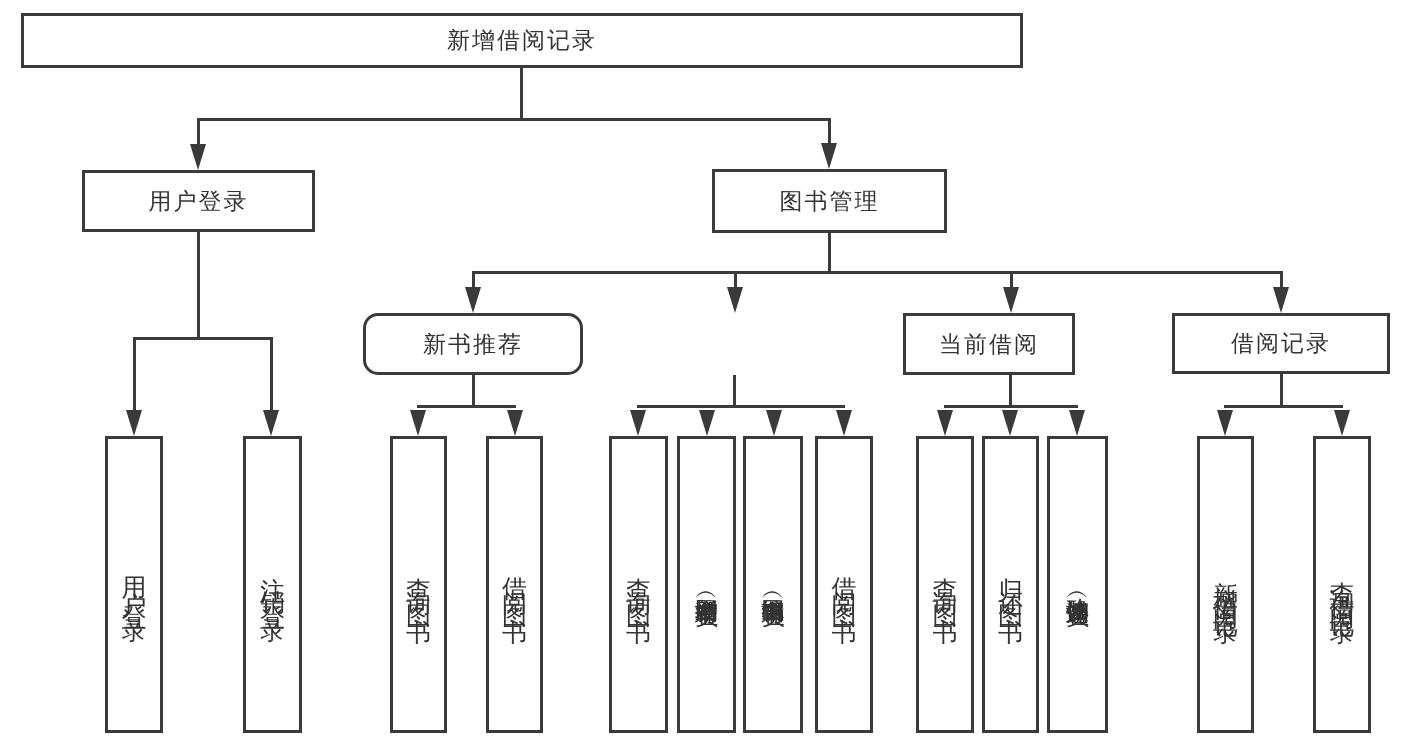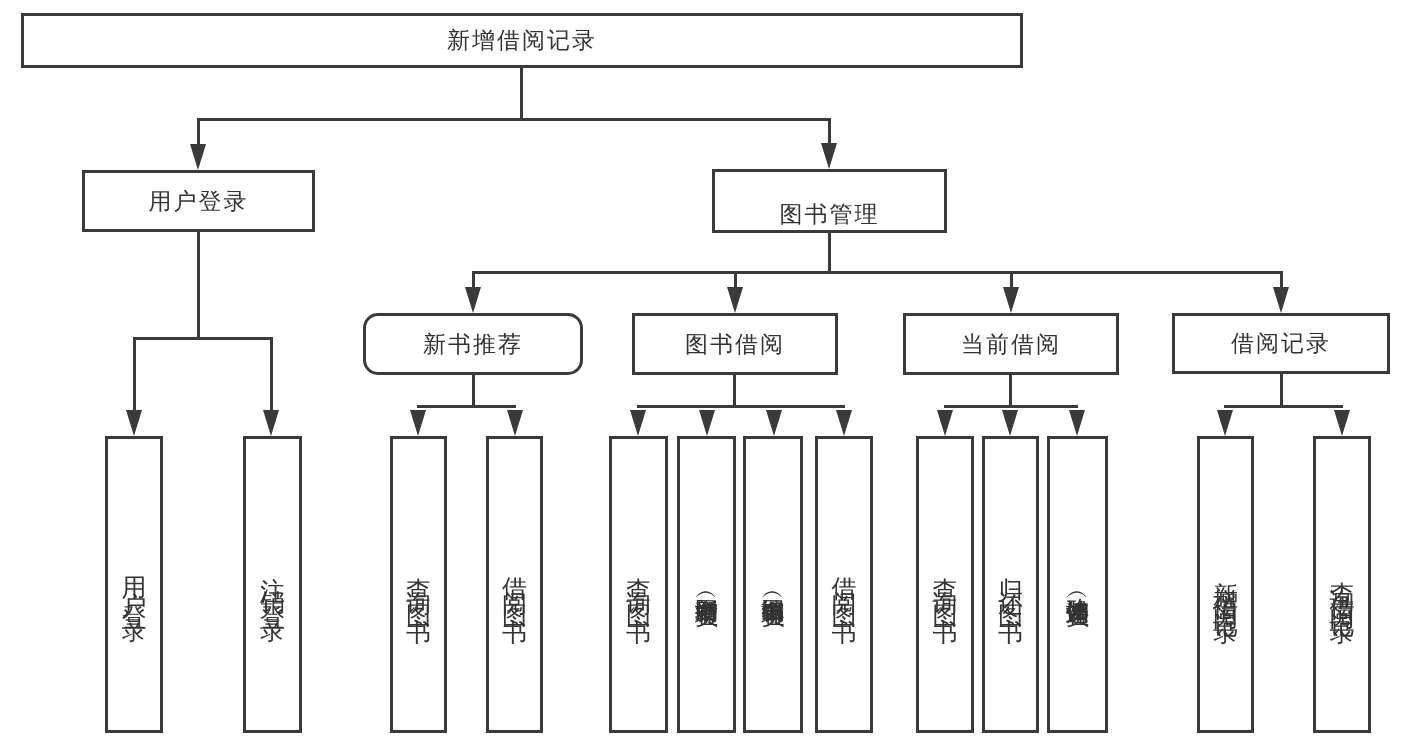--- a/index.html
+++ b/index.html
@@ -49,21 +49,21 @@
   <div class="vline" style="left:520px; top:68px; height:50px;"></div>
   <div class="hline" style="left:197px; top:118px; width:634px;"></div>
   <div class="vline" style="left:197px; top:118px; height:28px;"></div>
   <div class="arrow" style="left:190px; top:144px;"></div>
   <div class="vline" style="left:828px; top:118px; height:27px;"></div>
   <div class="arrow" style="left:821px; top:143px;"></div>
 
   <div class="box" style="left:82px; top:170px; width:233px; height:62px;">
     <span>用户登录</span>
   </div>
-  <div class="box" style="left:712px; top:169px; width:235px; height:64px;align-items:flex-end;">
+  <div class="box" style="left:712px; top:169px; width:235px; height:64px;">
     <span>图书管理</span>
   </div>
 
   <div class="vline" style="left:197px; top:232px; height:105px;"></div>
   <div class="hline" style="left:133px; top:337px; width:140px;"></div>
   <div class="vline" style="left:133px; top:337px; height:75px;"></div>
   <div class="arrow" style="left:126px; top:410px;"></div>
   <div class="vline" style="left:270px; top:337px; height:75px;"></div>
   <div class="arrow" style="left:263px; top:410px;"></div>
 
@@ -74,24 +74,21 @@
   <div class="vline" style="left:734px; top:271px; height:18px;"></div>
   <div class="arrow" style="left:727px; top:287px;"></div>
   <div class="vline" style="left:1010px; top:271px; height:18px;"></div>
   <div class="arrow" style="left:1003px; top:287px;"></div>
   <div class="vline" style="left:1280px; top:271px; height:18px;"></div>
   <div class="arrow" style="left:1273px; top:287px;"></div>
 
   <div class="box" style="left:363px; top:313px; width:220px; height:62px;border-radius:15px;">
     <span>新书推荐</span>
   </div>
-  <div class="box" style="left:632px; top:313px; width:206px; height:62px;">
-    <span>图书借阅</span>
-  </div>
-  <div class="box" style="left:903px; top:313px; width:216px; height:62px;">
+  <div class="box" style="left:903px; top:313px; width:172px; height:62px;">
     <span>当前借阅</span>
   </div>
   <div class="box" style="left:1172px; top:313px; width:218px; height:61px;">
     <span>借阅记录</span>
   </div>
 
   <div class="vline" style="left:472px; top:375px; height:30px;"></div>
   <div class="hline" style="left:417px; top:405px; width:99px;"></div>
   <div class="arrow" style="left:410px; top:410px;"></div>
   <div class="arrow" style="left:507px; top:410px;"></div>

